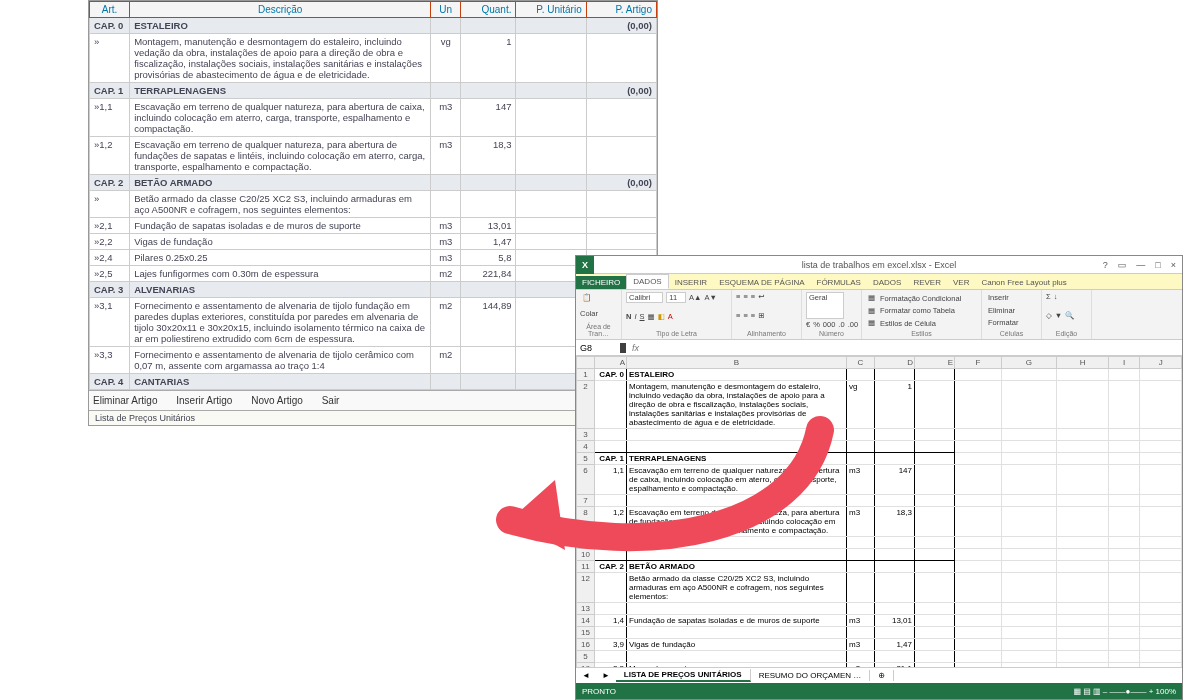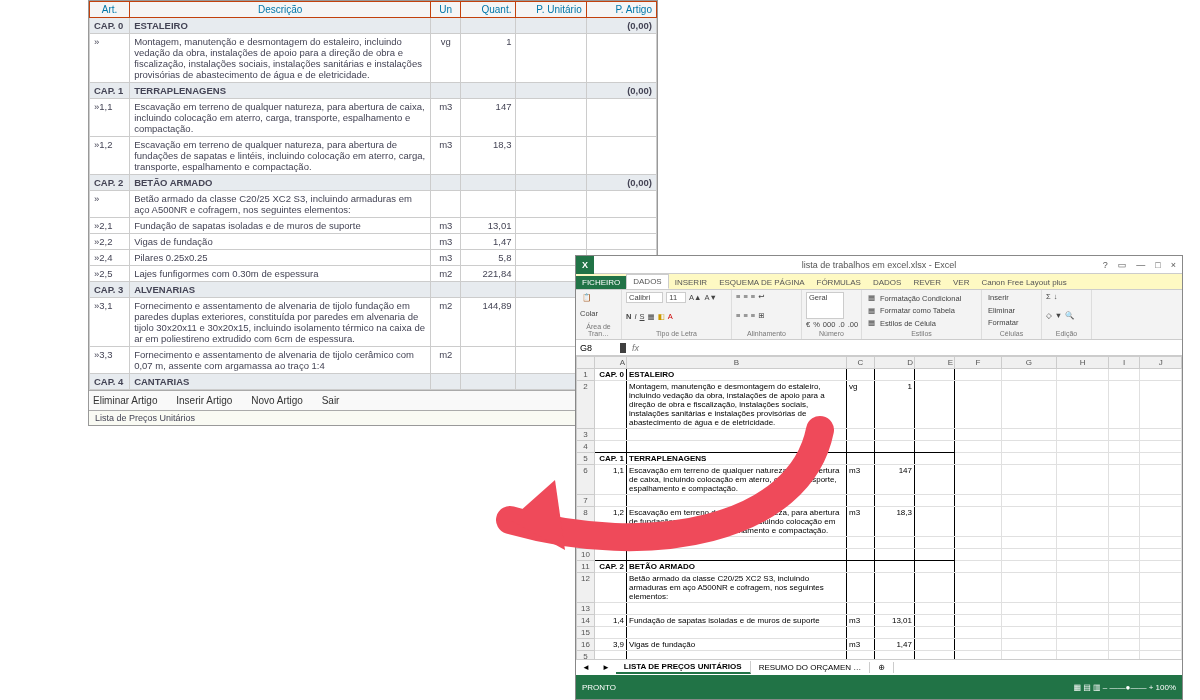--- a/index.html
+++ b/index.html
@@ -51,21 +51,21 @@
   .excel-grid .col-c { width: 28px; }
   .excel-grid .col-d { width: 40px; text-align: right; }
   .excel-grid .col-e { width: 40px; text-align: right; }
   .excel-grid .bold { font-weight: bold; }
   .excel-grid .bb { border-bottom: 1px solid #000; }
   .excel-grid .br { border-right: 1px solid #000; }
   .excel-grid .bt { border-top: 1px solid #000; }
   .excel-sheettabs { display: flex; background: #fff; border-top: 1px solid #ccc; height: 16px; align-items: center; font-size: 8px; }
   .sheet-tab { padding: 1px 8px; border-right: 1px solid #ccc; cursor: pointer; }
   .sheet-tab.active { font-weight: bold; border-bottom: 2px solid #217346; }
-  .excel-status { background: #217346; color: #fff; height: 16px; display: flex; align-items: center; justify-content: space-between; padding: 12px 6px; font-size: 8px; }
+  .excel-status { background: #217346; color: #fff; height: 16px; display: flex; align-items: center; justify-content: space-between; padding: 4px 6px; font-size: 8px; }
 
   
   .arrow { position: absolute; left: 450px; top: 390px; width: 400px; height: 200px; pointer-events: none; }
 </style>
 </head>
 <body>
 
 <div class="app-window">
   <table class="app-table">
     <thead>

